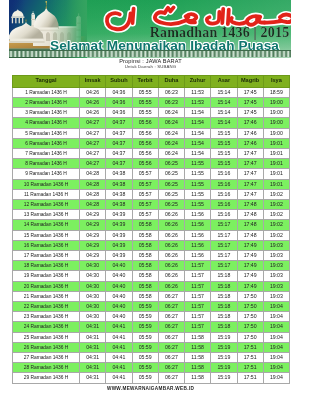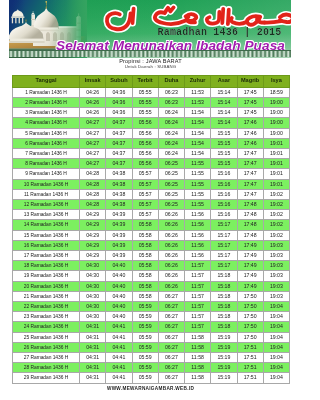--- a/index.html
+++ b/index.html
@@ -10,23 +10,23 @@
   
   .banner{position:absolute;left:9px;top:0;width:282px;height:58px;overflow:hidden;}
   .banner-bg{position:absolute;inset:0;background:linear-gradient(180deg,#1fa055 0%,#2aa85d 30%,#3cb168 58%,#6ec18b 82%,#9ed0ad 100%);}
   .banner-bg2{position:absolute;inset:0;background:linear-gradient(90deg,rgba(20,130,70,.55) 0%,rgba(30,150,80,.18) 26%,rgba(255,255,255,0) 55%,rgba(255,255,255,.10) 100%);}
 
   
   .mosque{position:absolute;left:0;top:0;width:78px;height:58px;}
 
   .arabic{position:absolute;left:94px;top:0px;width:198px;height:33px;}
 
-  .title{position:absolute;left:135px;top:26.8px;width:151px;text-align:center;font-family:Liberation Mono, monospace;font-weight:700;font-size:10px;color:#16321f;letter-spacing:0.2px;line-height:11px;text-shadow:0 0 0.6px rgba(255,255,255,.7);}
-
-  .greeting{position:absolute;left:41px;top:40.2px;width:241px;height:11px;line-height:11px;text-align:center;font-style:italic;font-weight:700;font-size:13.6px;color:#a21caf;letter-spacing:0.1px;
+  .title{position:absolute;left:135px;top:26.8px;width:151px;text-align:center;font-family:Liberation Serif, serif;font-weight:700;font-size:14px;color:#16321f;letter-spacing:0.2px;line-height:11px;text-shadow:0 0 0.6px rgba(255,255,255,.7);}
+
+  .greeting{position:absolute;left:41px;top:40.2px;width:241px;height:11px;line-height:11px;font-weight:700;font-size:13.6px;color:#0f766e;letter-spacing:0.1px;
      text-shadow:-0.7px 0 #fff,0.7px 0 #fff,0 -0.7px #fff,0 0.7px #fff,-0.7px -0.7px #fff,0.7px 0.7px #fff,-0.7px 0.7px #fff,0.7px -0.7px #fff;}
   .deco{position:absolute;left:0;top:50.4px;width:282px;height:6.2px;
      background:repeating-linear-gradient(90deg,#4e7a59 0px,#a9c7b0 1.2px,#d8e8da 2.2px,#7ba085 3.2px,#4e7a59 4.2px),linear-gradient(180deg,#9fc2a8,#6a9076);}
   .deco:after{content:"";position:absolute;left:0;top:0;width:100%;height:1px;background:#3e6a4b;}
 
   
   .loc{position:absolute;left:0;top:57.6px;width:301px;text-align:center;}
   .loc1{font-size:5.6px;color:#1b1b1b;letter-spacing:.15px;line-height:6.4px;}
   .loc2{font-size:4.3px;color:#3a3a3a;letter-spacing:.15px;line-height:5.4px;}
 

